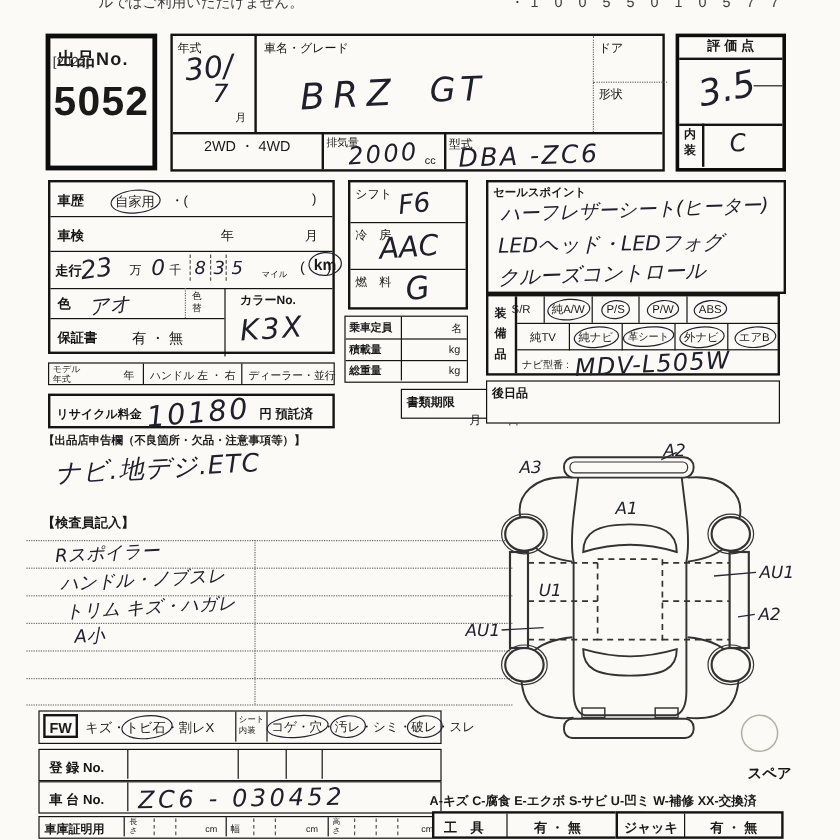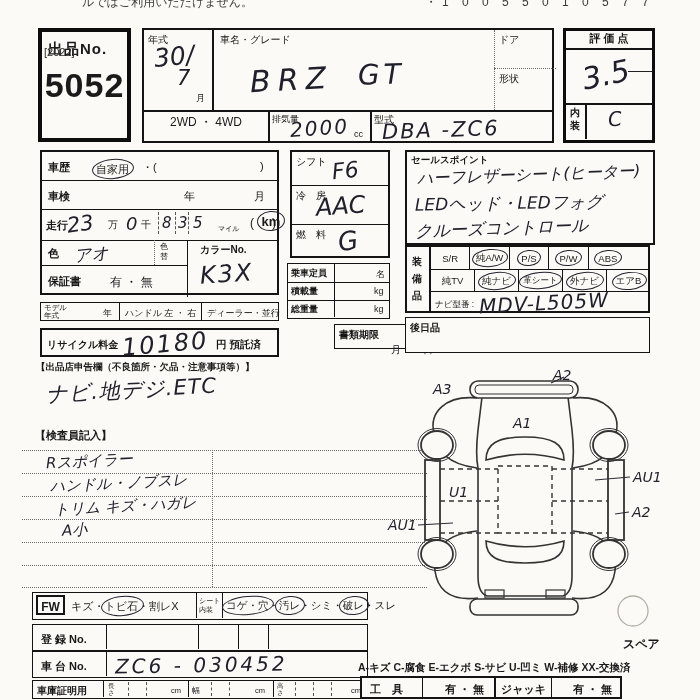--- a/index.html
+++ b/index.html
@@ -159,21 +159,21 @@
   <div class="abs b" style="left:405px;top:150px;width:250px;height:95px;">
     <div class="abs" style="left:4px;top:2px;font-size:9.5px;font-weight:bold;">セールスポイント</div>
     <div class="abs hw" style="left:10px;top:13px;font-size:16px;transform:rotate(-2deg);">ハーフレザーシート(ヒーター)</div>
     <div class="abs hw" style="left:8px;top:40px;font-size:17px;transform:rotate(-1deg);">LEDヘッド・LEDフォグ</div>
     <div class="abs hw" style="left:8px;top:65px;font-size:17px;transform:rotate(-2deg);">クルーズコントロール</div>
   </div>
 
   <div class="abs b" style="left:405px;top:245px;width:245px;height:68px;">
     <div class="abs" style="left:22px;top:0;height:100%;border-left:2px solid #141414;"></div>
     <div class="abs vtext" style="left:5px;top:6px;width:11px;font-size:10px;font-weight:bold;line-height:1.7;">装備品</div>
-    <div class="abs" style="left:24px;top:0;width:196px;height:22px;">
+    <div class="abs" style="left:8px;top:0;width:196px;height:22px;">
       <div class="cellgrid">
         <div>
             <span>S/R</span>
           </div>
         <div>
             <span class="circ">純A/W</span>
           </div>
         <div>
             <span class="circ">P/S</span>
           </div>
@@ -338,19 +338,19 @@
     <div class="abs" style="left:318px;top:5px;font-size:7.5px;">cm</div>
   </div>
 
   <div class="abs" style="left:358px;top:661px;font-size:10.5px;font-weight:bold;white-space:nowrap;">A-キズ C-腐食 E-エクボ S-サビ U-凹ミ W-補修 XX-交換済</div>
 
   <div class="abs b" style="left:360px;top:676px;width:177px;height:23px;">
     <div class="abs" style="left:60px;top:0;height:20px;border-left:1.5px solid #141414;"></div>
     <div class="abs" style="left:8px;top:4px;font-size:11px;font-weight:bold;white-space:nowrap;">工　具</div>
     <div class="abs" style="left:60px;top:4px;width:85px;text-align:center;font-size:11px;font-weight:bold;">有 ・ 無</div>
   </div>
-  <div class="abs b" style="left:494px;top:676px;width:128px;height:23px;">
+  <div class="abs b" style="left:513px;top:676px;width:140px;height:23px;">
     <div class="abs" style="left:55px;top:0;height:20px;border-left:1.5px solid #141414;"></div>
     <div class="abs" style="left:5px;top:4px;font-size:11px;font-weight:bold;white-space:nowrap;">ジャッキ</div>
     <div class="abs" style="left:55px;top:4px;width:83px;text-align:center;font-size:11px;font-weight:bold;">有 ・ 無</div>
   </div>
 
 </div>
 
 </body></html>

